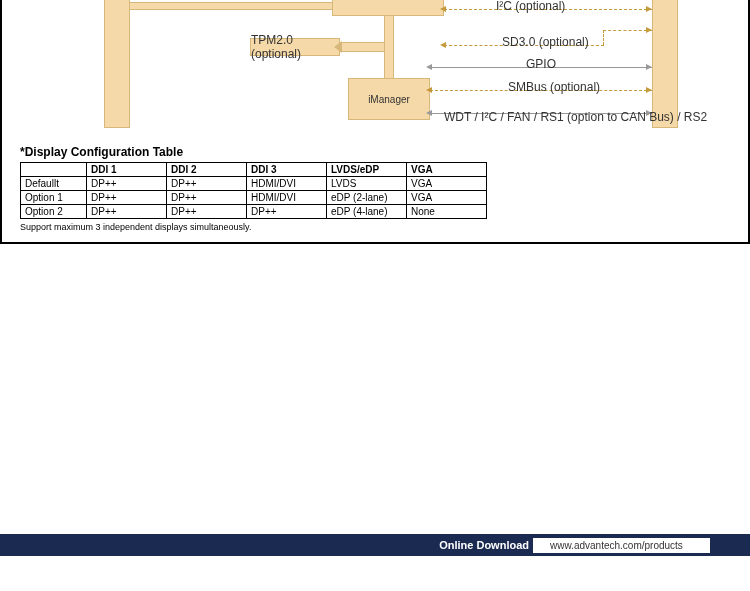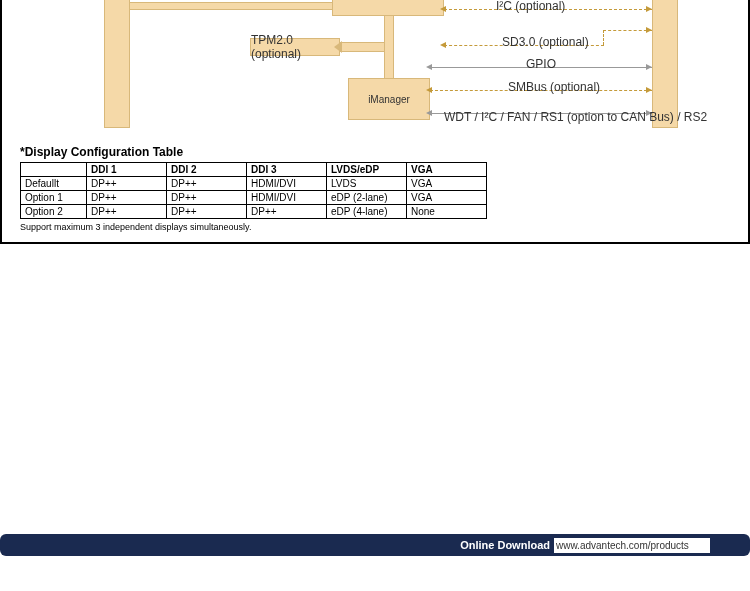--- a/index.html
+++ b/index.html
@@ -21,23 +21,23 @@
   .conn { position: absolute; background: #f5d9a8; border-left: 1px solid #d8b87a; border-right: 1px solid #d8b87a; }
   .hconn { position: absolute; background: #f5d9a8; border-top: 1px solid #d8b87a; border-bottom: 1px solid #d8b87a; }
 
   .table-title { font-size: 12px; font-weight: bold; margin: 10px 0 3px 18px; font-family: Arial; }
   table.cfg { border-collapse: collapse; margin-left: 18px; font-size: 10px; }
   table.cfg th, table.cfg td { border: 1px solid #000; padding: 1px 4px; text-align: left; font-weight: normal; height: 14px; }
   table.cfg th { font-weight: bold; margin-left: 27px; }
   .footnote { font-size: 9px; margin: 3px 0 0 18px; }
 
   .spacer { height: 290px; }
-  .footer { width: 750px; background: #1a2a50; height: 22px; display: flex; align-items: center; justify-content: flex-end; margin-top: 0; border-radius: 6px; }
+  .footer { width: 750px; background: #1a2a50; height: 22px; display: flex; align-items: center; justify-content: flex-end; margin-top: 0; }
   .footer-label { color: #fff; font-weight: bold; font-size: 11px; padding-right: 4px; }
-  .footer-url { background: #fff; color: #333; font-size: 10px; padding: 2px 2px; margin-right: 40px; width: 156px; }
+  .footer-url { background: #fff; color: #333; font-size: 10px; padding: 2px 17px; margin-right: 40px; width: 177px; }
 </style>
 </head>
 <body>
 
 <div class="page">
 
   <div class="diagram-area">
     <div class="block big-left"></div>
     <div class="block big-right"></div>
     <div class="block top-block"></div>

